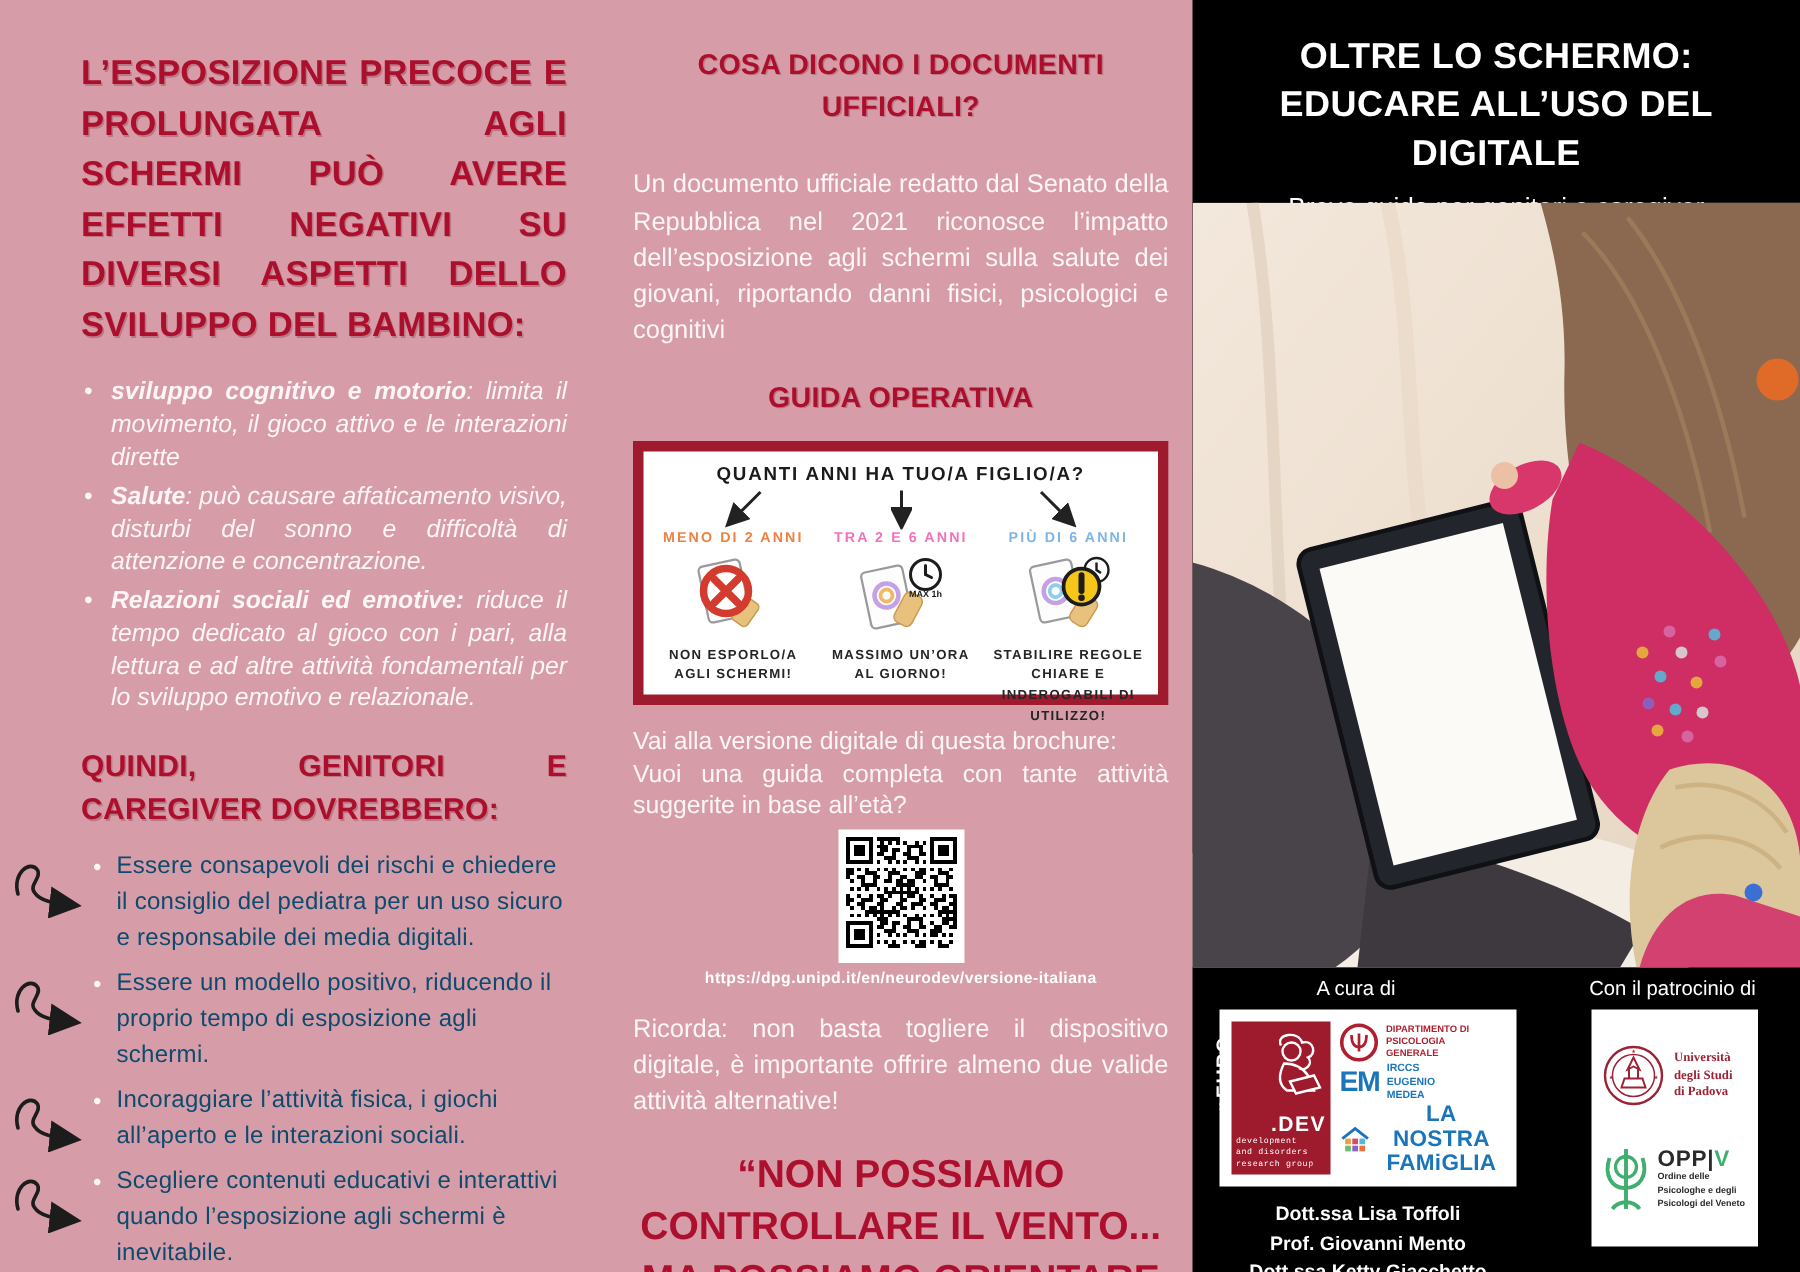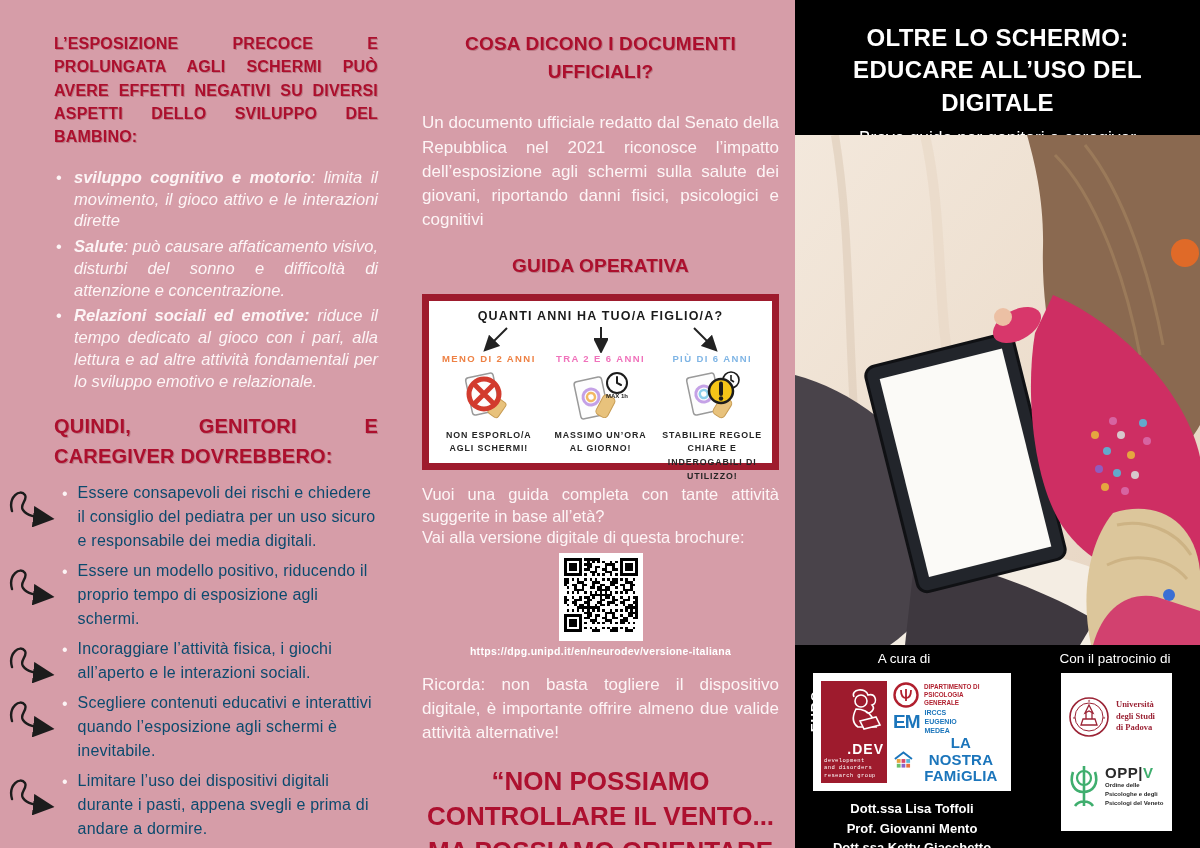--- a/index.html
+++ b/index.html
@@ -10,21 +10,21 @@
     background:#d69da8;
   }
   .page { width:1200px; height:848px; display:flex; }
 
   
   .col-left {
     width:400px; height:848px; background:#d69da8;
     padding:32px 22px 0 54px;
   }
   .red-heading {
-    color:#ac0f2d; font-weight:bold; font-size:16px; line-height:1.46;
+    color:#ac0f2d; font-weight:bold; font-size:23px; line-height:1.46;
     text-align:justify; letter-spacing:.2px;
     text-shadow:1px 1px 0 rgba(100,10,25,.25);
   }
   .italic-bullets { list-style:none; margin-top:18px; }
   .italic-bullets li {
     color:#fdf5f6; font-style:italic; font-size:16.5px; line-height:1.32;
     text-align:justify; padding-left:20px; position:relative; margin-bottom:4px;
   }
   .italic-bullets li::before {
     content:"•"; position:absolute; left:2px; top:0; color:#fdf5f6; font-style:normal;
@@ -291,22 +291,22 @@
           </svg>
           <div class="info-caption">
             <div>STABILIRE REGOLE CHIARE E</div>
             <div>INDEROGABILI DI UTILIZZO!</div>
           </div>
         </div>
       </div>
     </div>
 
     <div class="qr-block">
+      <div class="qr-line qr-line2">Vai alla versione digitale di questa brochure:</div>
       <div class="qr-line">Vuoi una guida completa con tante attività suggerite in base all’età?</div>
-      <div class="qr-line qr-line2">Vai alla versione digitale di questa brochure:</div>
       <div class="qr-wrap">
         <div class="qr-box">
           <svg id="qr-svg" width="74" height="74" viewBox="0 0 29 29" shape-rendering="crispEdges">
               <rect x="0" y="8" width="1" height="1" fill="#000"></rect>
               <rect x="0" y="9" width="1" height="1" fill="#000"></rect>
               <rect x="0" y="10" width="1" height="1" fill="#000"></rect>
               <rect x="0" y="15" width="1" height="1" fill="#000"></rect>
               <rect x="0" y="16" width="1" height="1" fill="#000"></rect>
               <rect x="0" y="17" width="1" height="1" fill="#000"></rect>
               <rect x="1" y="8" width="1" height="1" fill="#000"></rect>

